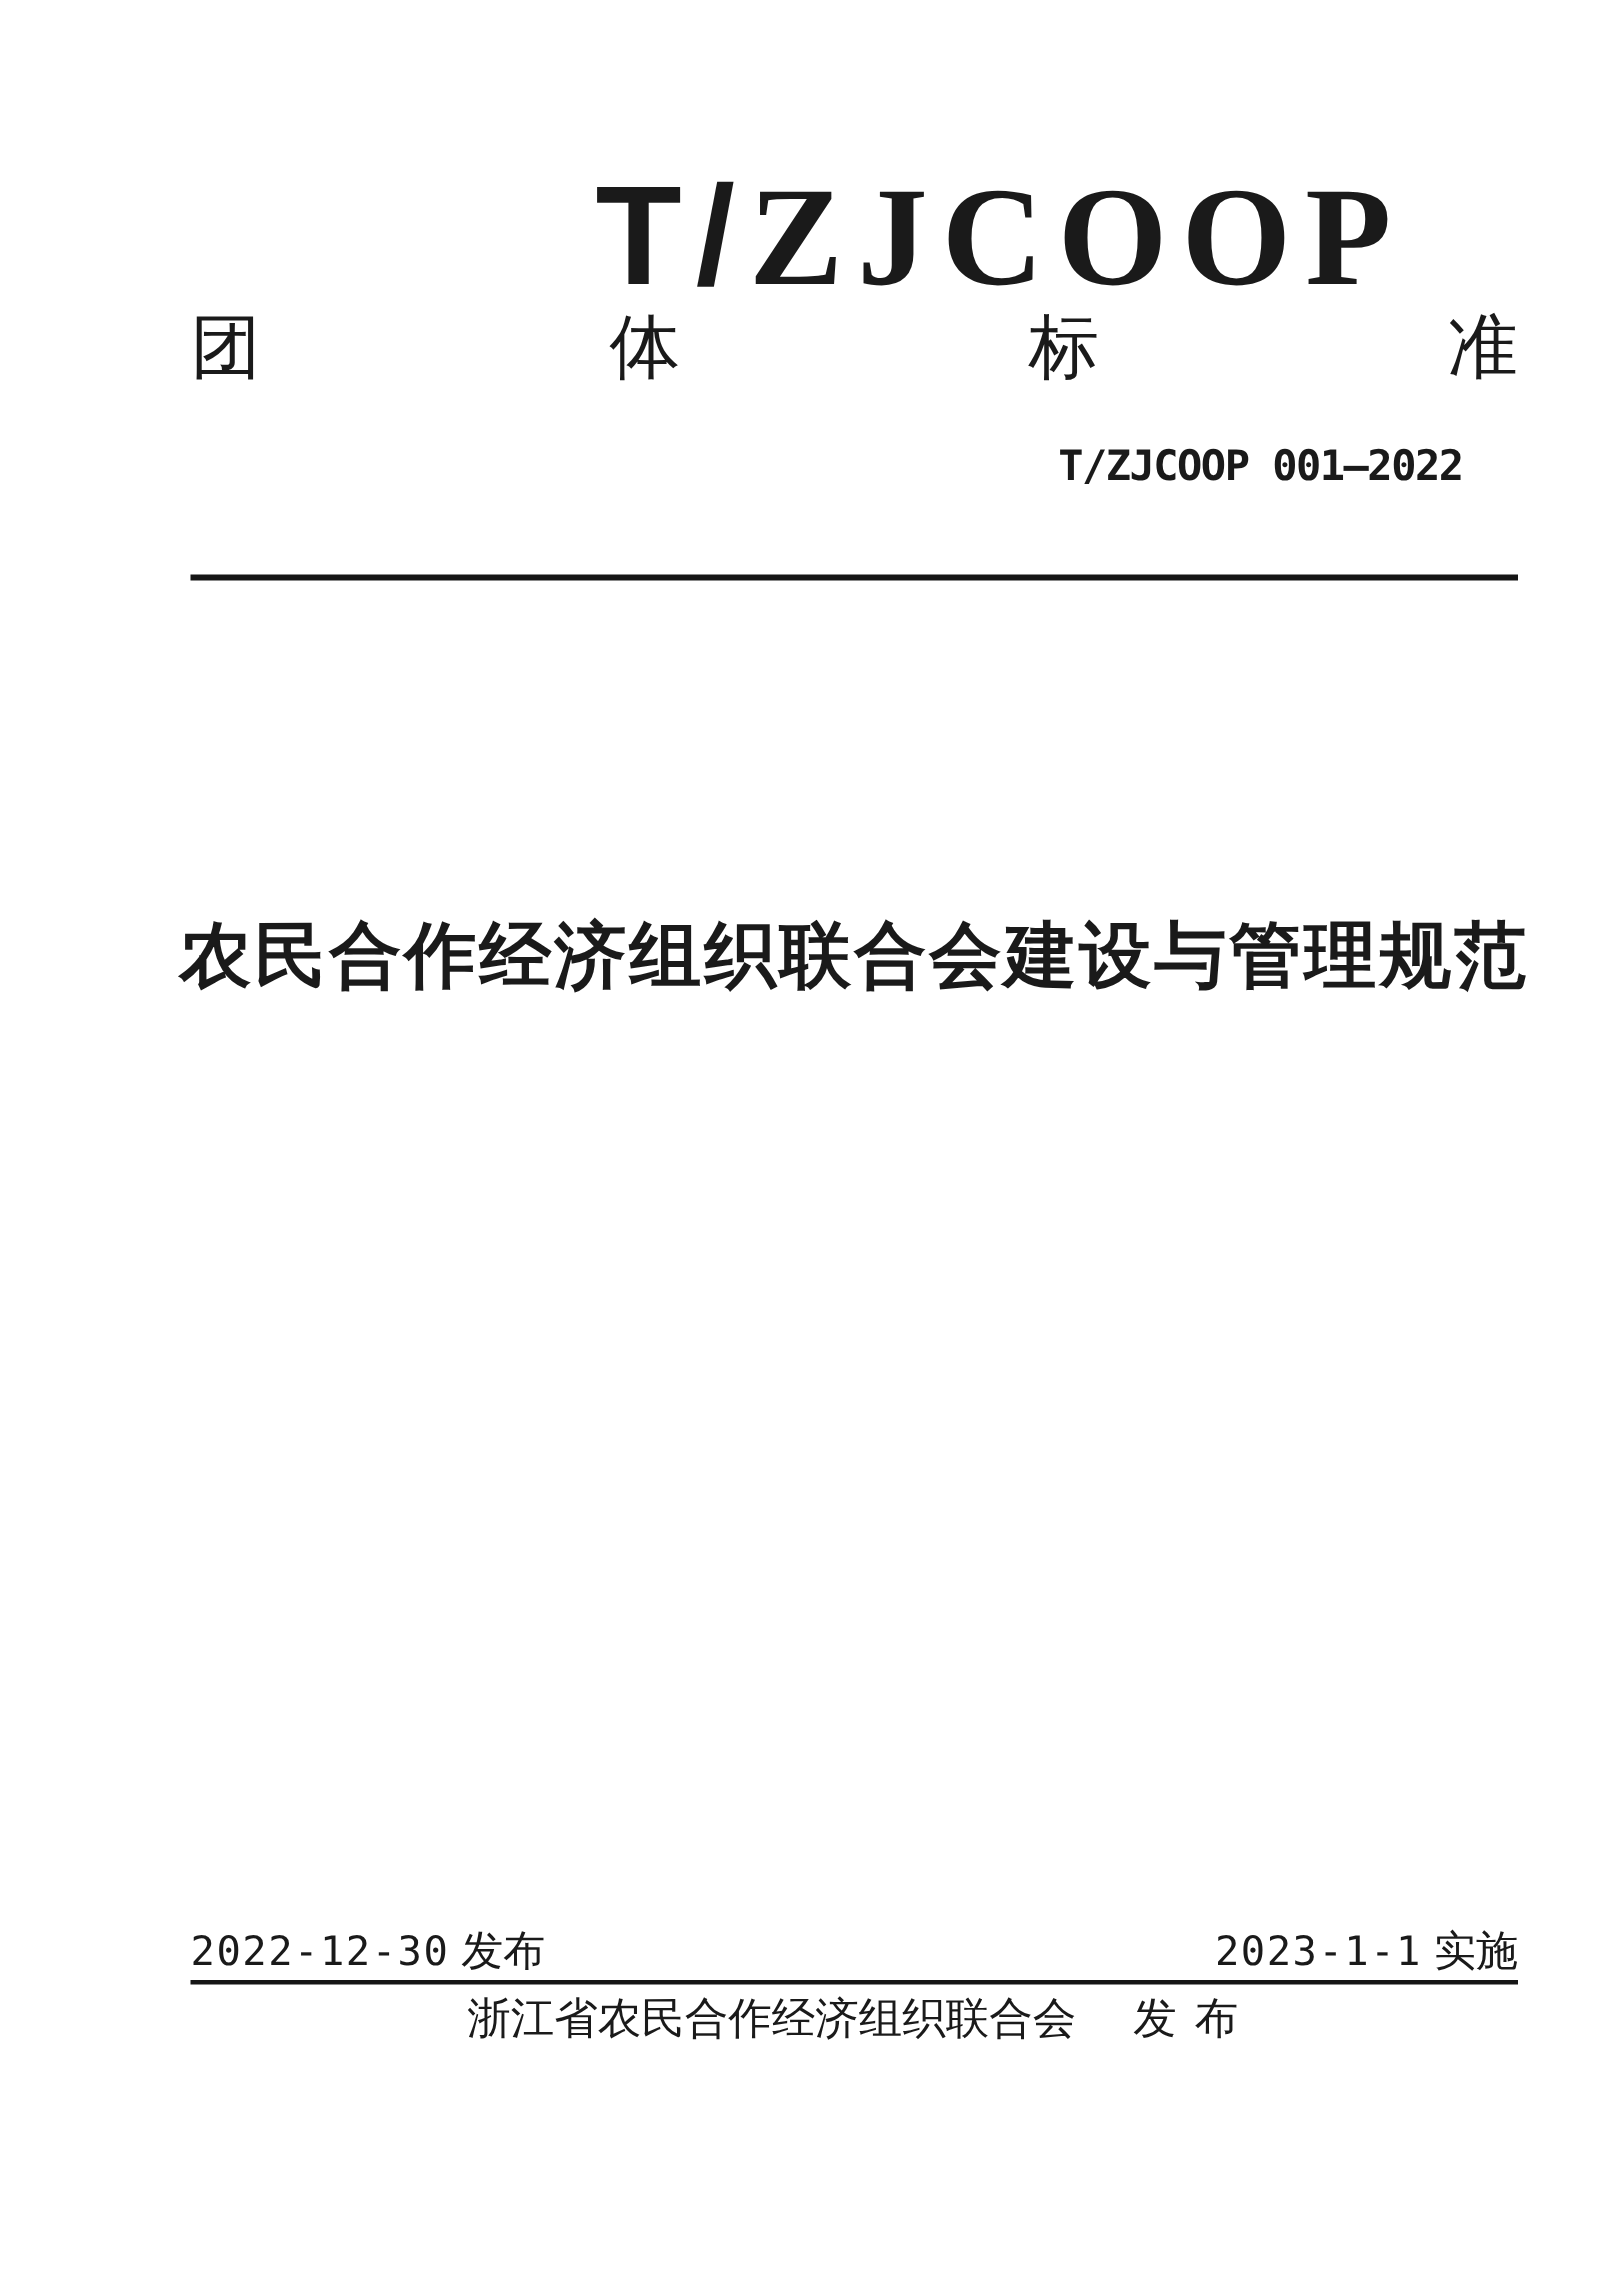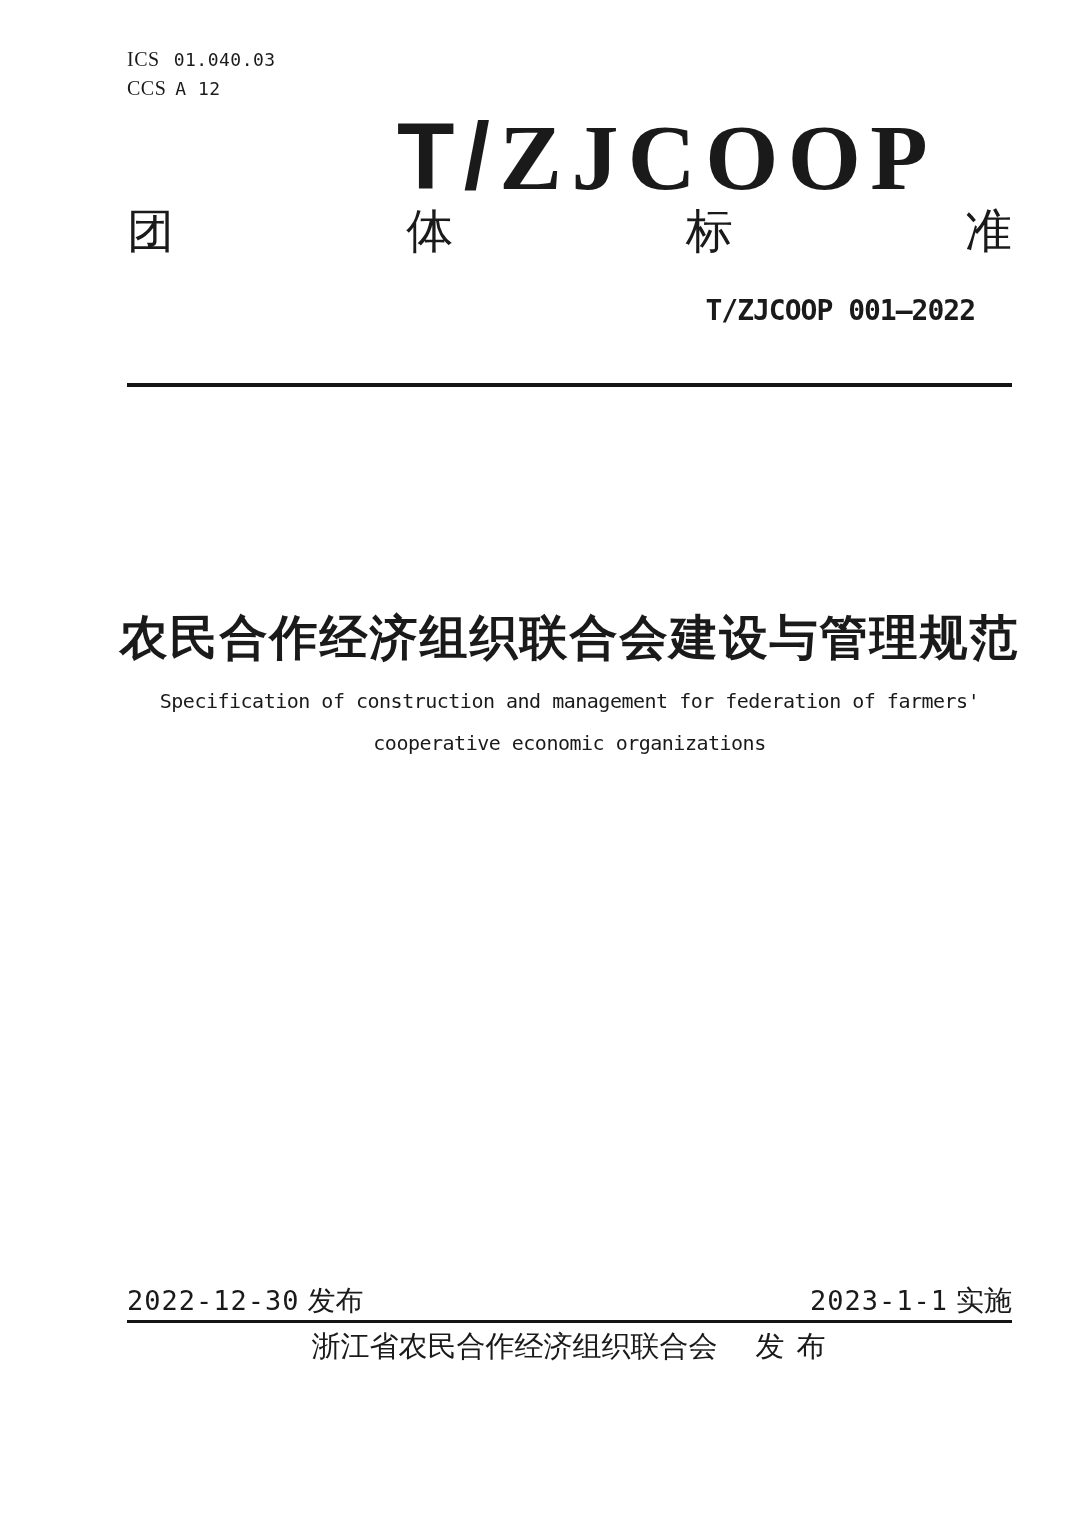--- a/index.html
+++ b/index.html
@@ -151,52 +151,38 @@
     line-height: 1;
     white-space: nowrap;
   }
   .publish-label { margin-left: 38px; letter-spacing: 2px; }
 </style>
 </head>
 <body>
 
 <div class="page">
 
-  <div class="ics-block">
-    <div class="ics-row">
-      <span class="code-label">ICS</span>
-      <span class="code-value">01.040.03</span>
-    </div>
-    <div class="ics-row second">
-      <span class="code-label">CCS</span>
-      <span class="code-value">A 12</span>
-    </div>
-  </div>
 
   <div class="brand">
     <span class="brand-prefix">T/</span><span class="brand-name">ZJCOOP</span>
   </div>
 
   <div class="category-row">
     <span>团</span>
     <span>体</span>
     <span>标</span>
     <span>准</span>
   </div>
 
   <div class="std-number">T/ZJCOOP 001—2022</div>
 
   <div class="rule rule-top"></div>
 
   <div class="title-zh">农民合作经济组织联合会建设与管理规范</div>
 
-  <div class="title-en">
-    <div>Specification of construction and management for federation of farmers'</div>
-    <div>cooperative economic organizations</div>
-  </div>
 
   <div class="dates-row">
     <div class="date-group">
       <span class="date-value">2022-12-30</span>
       <span class="date-label">发布</span>
     </div>
     <div class="date-group">
       <span class="date-value">2023-1-1</span>
       <span class="date-label">实施</span>
     </div>

